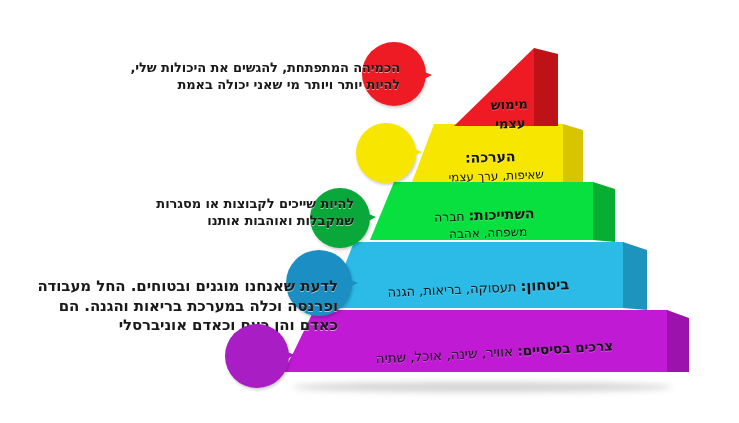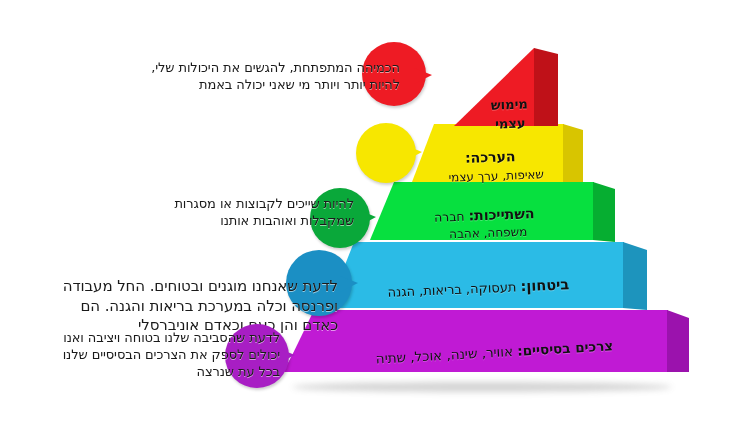--- a/index.html
+++ b/index.html
@@ -20,21 +20,21 @@
     box-shadow:1px 2px 3px rgba(0,0,0,.20);
   }
   .bubble-tail{
     position:absolute;
     width:0;height:0;
   }
   .bubble-text{
     position:absolute;
     direction:rtl;
     text-align:right;
-    font-weight:normal;
+    font-weight:bold;
     color:#1a1a1a;
     line-height:1.30;
     letter-spacing:-0.1px;
     white-space:pre-line;
     text-shadow:0 1px 0 rgba(255,255,255,.55);
   }
 
   
   #pyramid{position:absolute;left:284px;top:46px;width:420px;height:360px;}
   .tier{position:absolute;}
@@ -167,17 +167,14 @@
     <div class="bubble-tail" style="left:54px;top:26px;border-top:7px solid transparent;border-bottom:9px solid transparent;border-left:18px solid #1b8fc4;"></div>
   </div>
   <div class="bubble-text" style="left:28px;top:254px;width:310px;font-size:15px;margin-top:23px;">לדעת שאנחנו מוגנים ובטוחים. החל מעבודה
 ופרנסה וכלה במערכת בריאות והגנה. הם
 כאדם והן כעם וכאדם אוניברסלי</div>
 
   <div class="bubble-group" style="left:225px;top:324px;width:76px;height:78px;">
     <div class="bubble-circle" style="left:0;top:0;width:64px;height:64px;background:#a81ec4;"></div>
     <div class="bubble-tail" style="left:52px;top:24px;border-top:7px solid transparent;border-bottom:9px solid transparent;border-left:18px solid #a81ec4;"></div>
   </div>
-  <div class="bubble-text" style="left:60px;top:330px;width:220px;font-size:13px;">לדעת שהסביבה שלנו בטוחה ויציבה ואנו
-יכולים לספק את הצרכים הבסיסיים שלנו
-בכל עת שנרצה</div>
 
 </div>
 
 </body></html>

